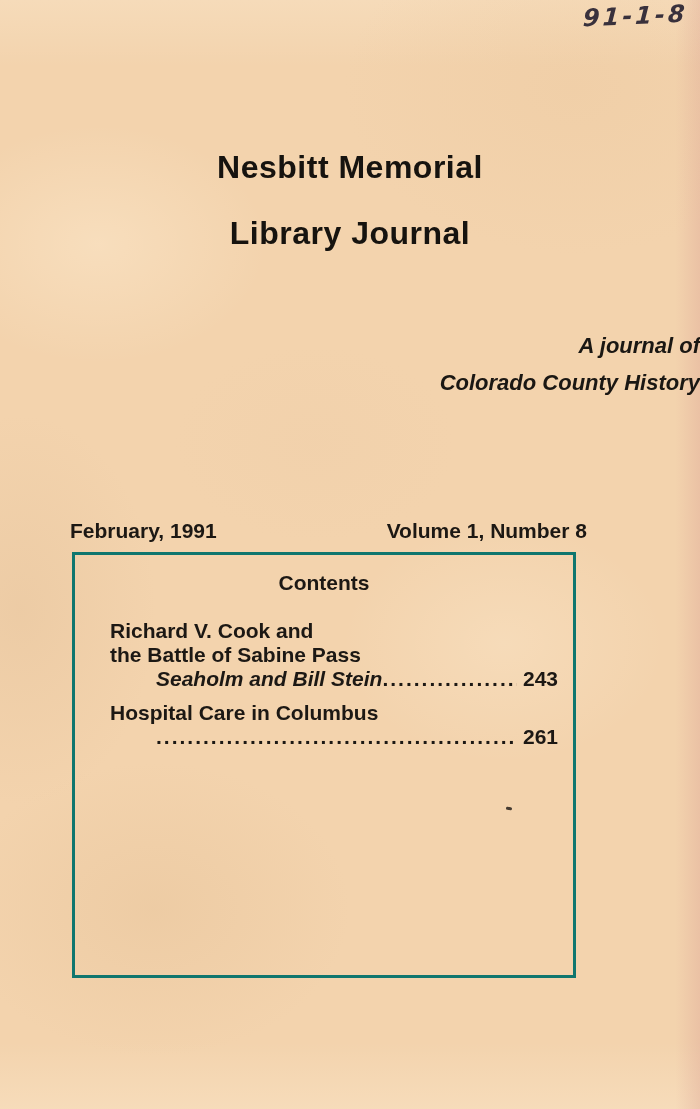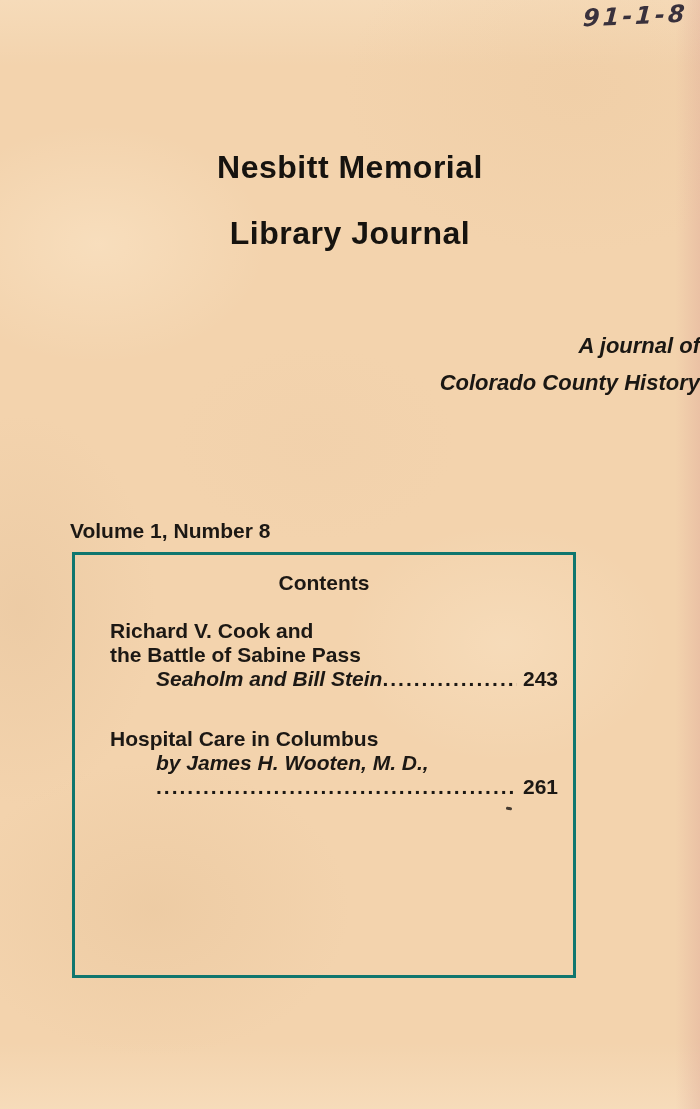--- a/index.html
+++ b/index.html
@@ -127,21 +127,21 @@
     overflow: hidden;
     white-space: nowrap;
     letter-spacing: 2px;
     font-weight: bold;
   }
   .pagenum {
     flex: 0 0 auto;
     margin-left: 6px;
     font-weight: bold;
   }
-  .toc-entry.second { margin-top: 36px; }
+  .toc-entry.second { margin-top: 10px; }
   .stray-mark {
     position: absolute;
     left: 506px;
     top: 807px;
     width: 6px;
     height: 3px;
     background: #453b31;
     border-radius: 2px;
     transform: rotate(8deg);
   }
@@ -157,41 +157,41 @@
     <span class="tline">Nesbitt Memorial</span>
     <span class="tline">Library Journal</span>
   </h1>
 
   <div class="subtitle">
     <span class="sline">A journal of</span>
     <span class="sline">Colorado County History</span>
   </div>
 
   <div class="issue-row">
+    <span>February, 1991</span>
     <span>Volume 1, Number 8</span>
   </div>
 
   <div class="contents-box">
     <div class="contents-heading">Contents</div>
 
     <div class="toc">
 
       <div class="toc-entry">
         <div class="toc-title">Richard V. Cook and</div>
         <div class="toc-title">the Battle of Sabine Pass</div>
         <div class="toc-leader-row">
           <span class="toc-last">Seaholm and Bill Stein</span>
           <span class="dots">............................................................</span>
           <span class="pagenum">243</span>
         </div>
       </div>
 
       <div class="toc-entry second">
         <div class="toc-title">Hospital Care in Columbus</div>
-        <div class="toc-byline">by James H. Wooten, M. D.,</div>
         <div class="toc-leader-row">
           <span class="dots">............................................................</span>
           <span class="pagenum">261</span>
         </div>
       </div>
 
     </div>
   </div>
 
   <div class="stray-mark"></div>

